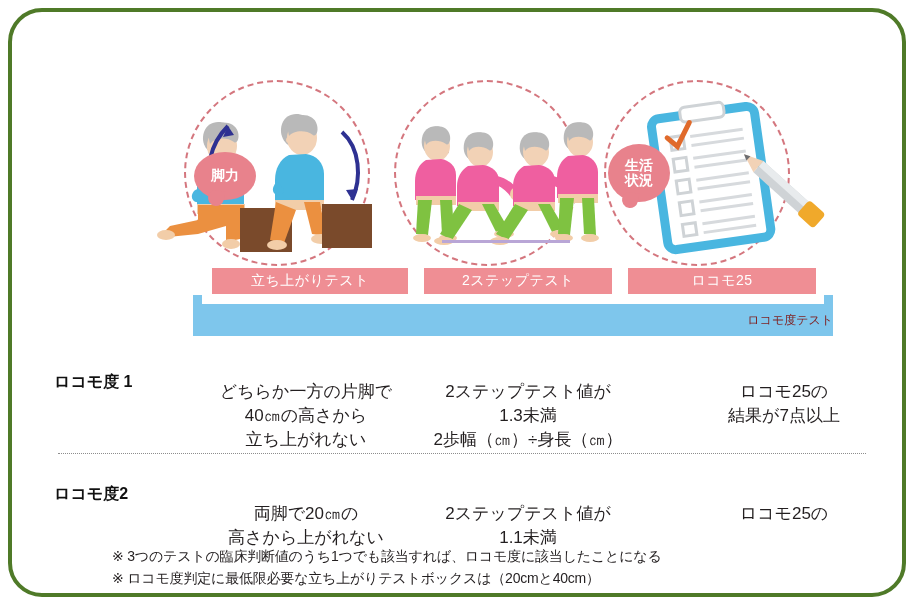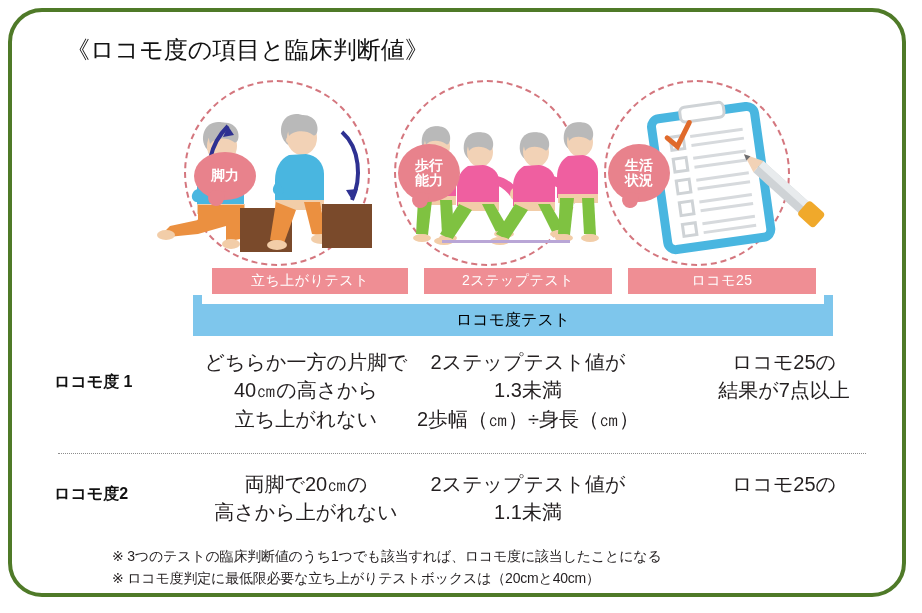--- a/index.html
+++ b/index.html
@@ -69,42 +69,43 @@
     letter-spacing:0.5px;
   }
   .tb1{left:200px;width:196px;}
   .tb2{left:412px;width:188px;}
   .tb3{left:616px;width:188px;}
 
   
   .bluebar{
     position:absolute;left:181px;top:292px;width:640px;height:32px;
     background:#7ec6ec;
-    color:#000000;font-size:16px;
-    display:flex;align-items:center;justify-content:center;
+    color:#7f1d1d;font-size:12px;
+    display:flex;align-items:center;justify-content:flex-end;
   }
   .bluetab{position:absolute;top:283px;width:9px;height:12px;background:#7ec6ec;}
   .bt-l{left:181px;}
   .bt-r{left:812px;}
 
   
   .row{position:absolute;left:0;width:898px;}
   .r1{top:336px;height:86px;}
   .r2{top:458px;height:66px;}
   .rowlabel{
     position:absolute;left:42px;width:170px;
     font-size:16px;font-weight:bold;color:#111111;
     text-align:left;white-space:nowrap;
   }
   .r1 .rowlabel{top:24px;}
   .r2 .rowlabel{top:14px;}
   .cell{
     position:absolute;
-    font-size:20px;line-height:1.42;color:#231f20;
+    font-size:17px;line-height:1.42;color:#231f20;
     text-align:center;
+    margin-top:32px;
   }
   .col1{left:184px;width:220px;}
   .col2{left:396px;width:240px;}
   .col3{left:658px;width:228px;}
   .r1 .cell{top:0;}
   .r2 .cell{top:0;}
   
   .divider{
     position:absolute;left:46px;top:441px;width:808px;height:0;
     border-top:1px dotted #8d8d8d;
@@ -114,21 +115,20 @@
   .note{
     font-size:14px;color:#231f20;line-height:1.55;
     white-space:nowrap;letter-spacing:-0.2px;
   }
 </style>
 </head>
 <body>
 
 <div class="frame">
 
-  <div class="title">《ロコモ度の項目と臨床判断値》</div>
 
   <div class="illus">
 
     <div class="circle c1"></div>
     <svg class="fig-wrap" viewBox="0 0 898 192" width="898" height="192" style="position:absolute;left:0;top:0;">
 
       <path d="M222 56 C212 44 196 46 192 58 C188 70 196 80 206 81 L222 80 Z" fill="#b9b9b9"></path>
       <ellipse cx="210" cy="72" rx="15" ry="17" fill="#f2d2b6"></ellipse>
       <path d="M196 60 C198 46 222 44 226 58 C228 66 224 70 222 68 C214 62 202 64 198 70 Z" fill="#b9b9b9"></path>
       <circle cx="198" cy="74" r="3" fill="#f2d2b6"></circle>
@@ -210,25 +210,20 @@
       <ellipse cx="552" cy="164" rx="9" ry="4" fill="#f2cda8"></ellipse>
       <ellipse cx="578" cy="164" rx="9" ry="4" fill="#f2cda8"></ellipse>
 
       <rect x="430" y="166" width="72" height="3" fill="#b9a6d6"></rect>
       <rect x="486" y="166" width="72" height="3" fill="#b9a6d6"></rect>
 
       <line x1="438" y1="203" x2="576" y2="203" stroke="#c1121f" stroke-width="3"></line>
       <polygon points="432,203 444,198 444,208" fill="#c1121f"></polygon>
       <polygon points="582,203 570,198 570,208" fill="#c1121f"></polygon>
     </svg>
-    <div class="badge b2">
-      <span>
-        <span>歩行</span><br><span>能力</span>
-      </span>
-    </div>
 
     <div class="circle c3"></div>
     <svg class="fig-wrap" viewBox="0 0 898 192" width="898" height="192" style="position:absolute;left:0;top:0;">
       <g transform="rotate(-8 700 110)">
         <rect x="648" y="38" width="104" height="132" rx="8" fill="none" stroke="#49b6e0" stroke-width="9"></rect>
         <rect x="657" y="47" width="86" height="114" fill="#ffffff"></rect>
         <rect x="678" y="30" width="44" height="15" rx="5" fill="#ffffff" stroke="#cfd3d6" stroke-width="3"></rect>
         <g fill="none" stroke="#cfd3d6" stroke-width="3">
           <rect x="665" y="58" width="13" height="13"></rect>
           <rect x="665" y="80" width="13" height="13"></rect>

